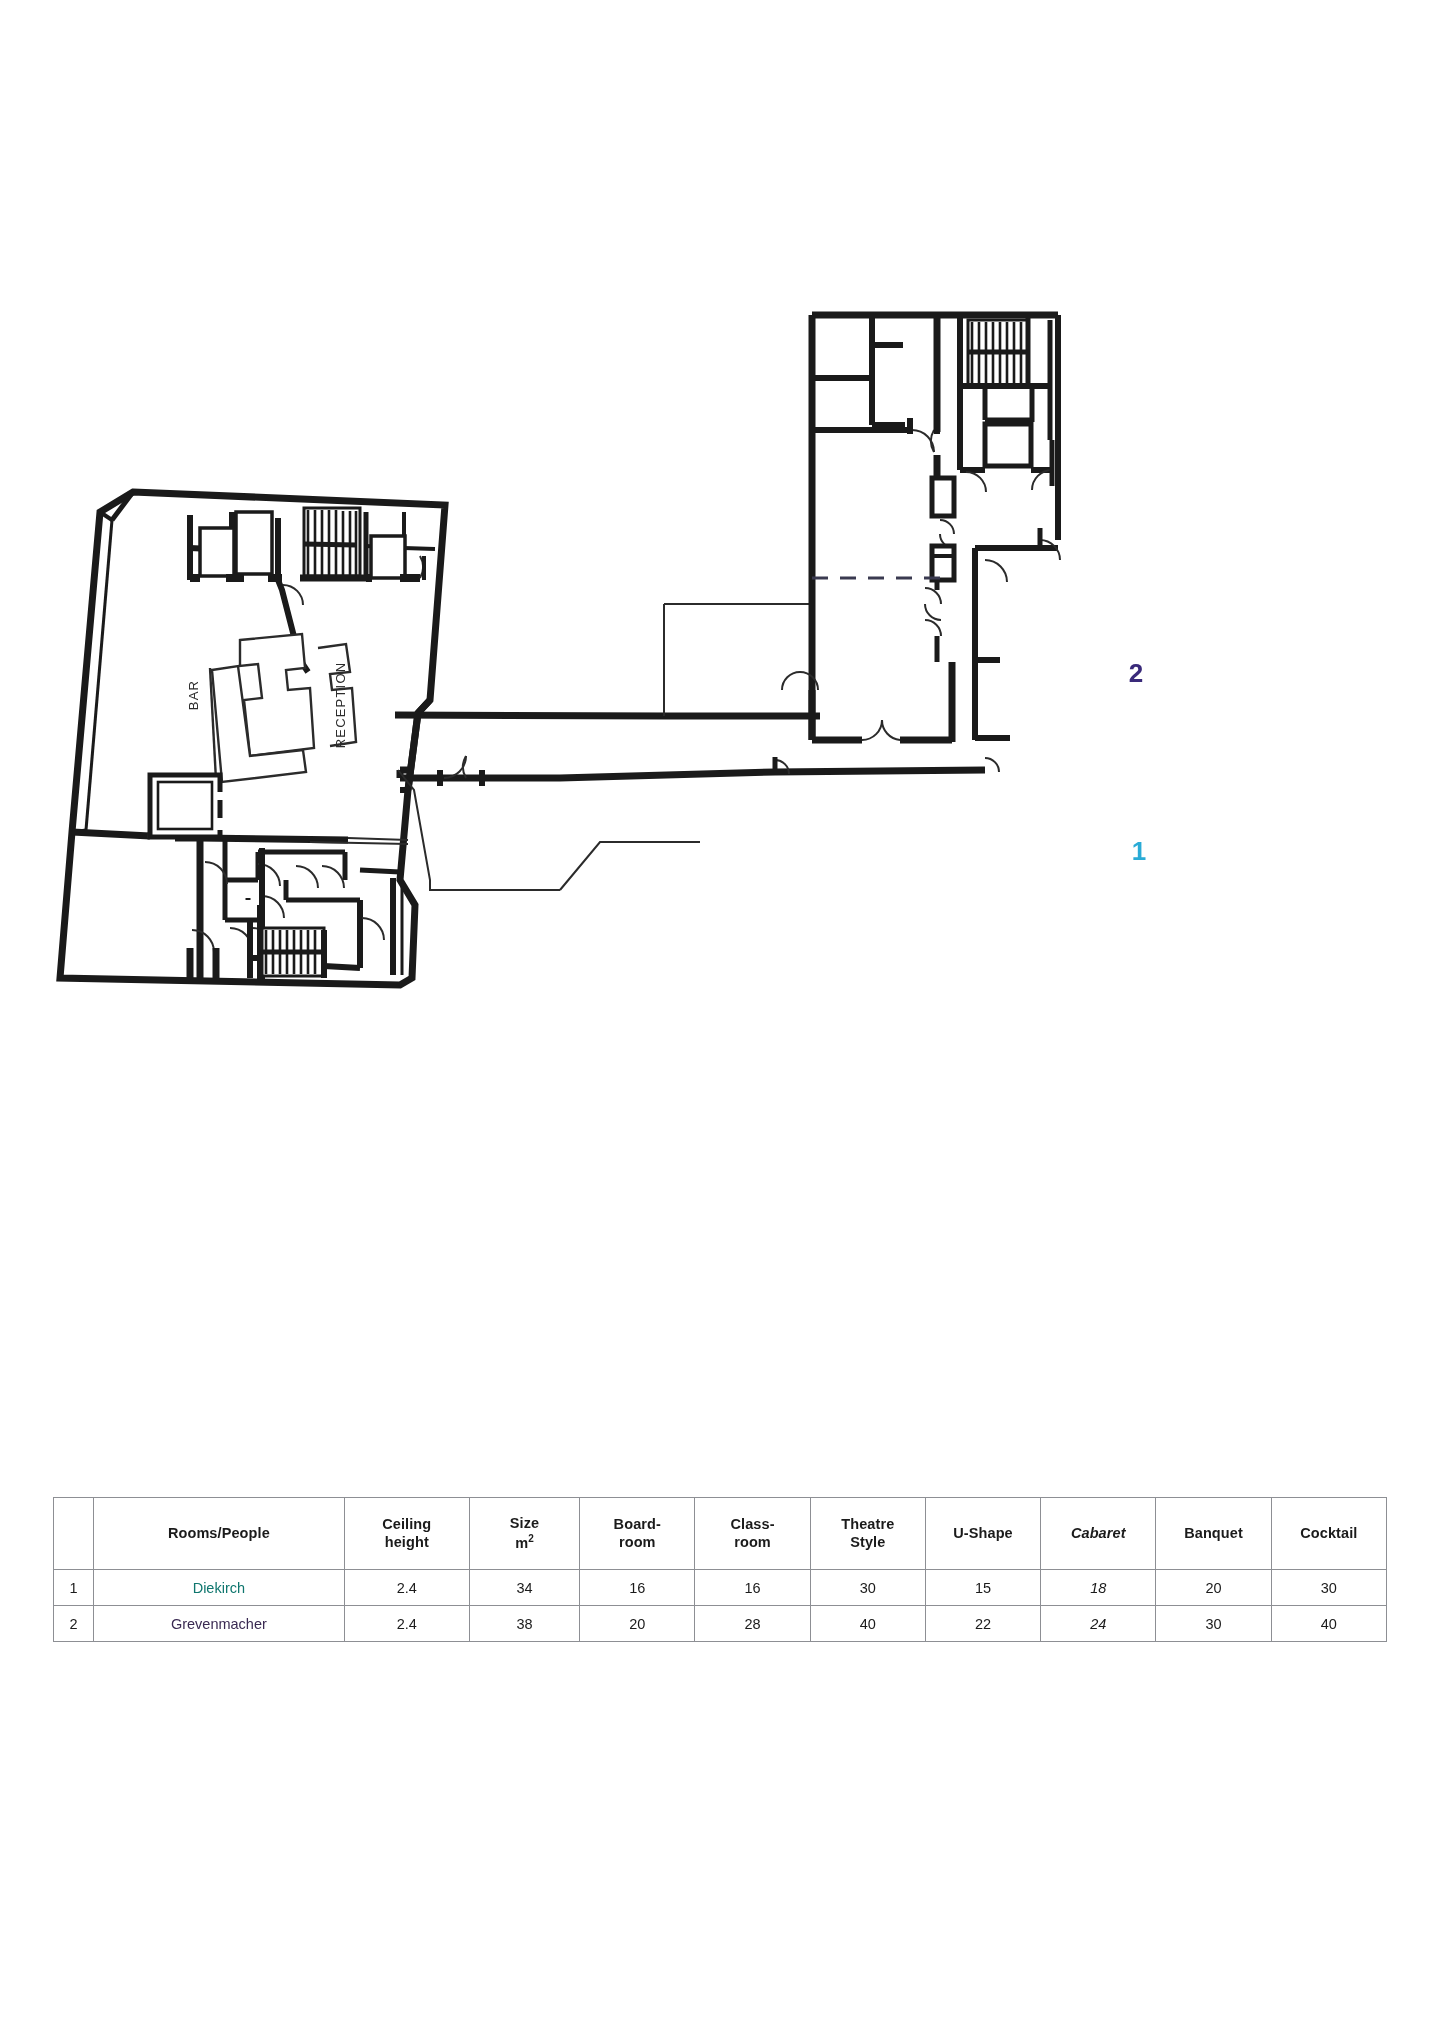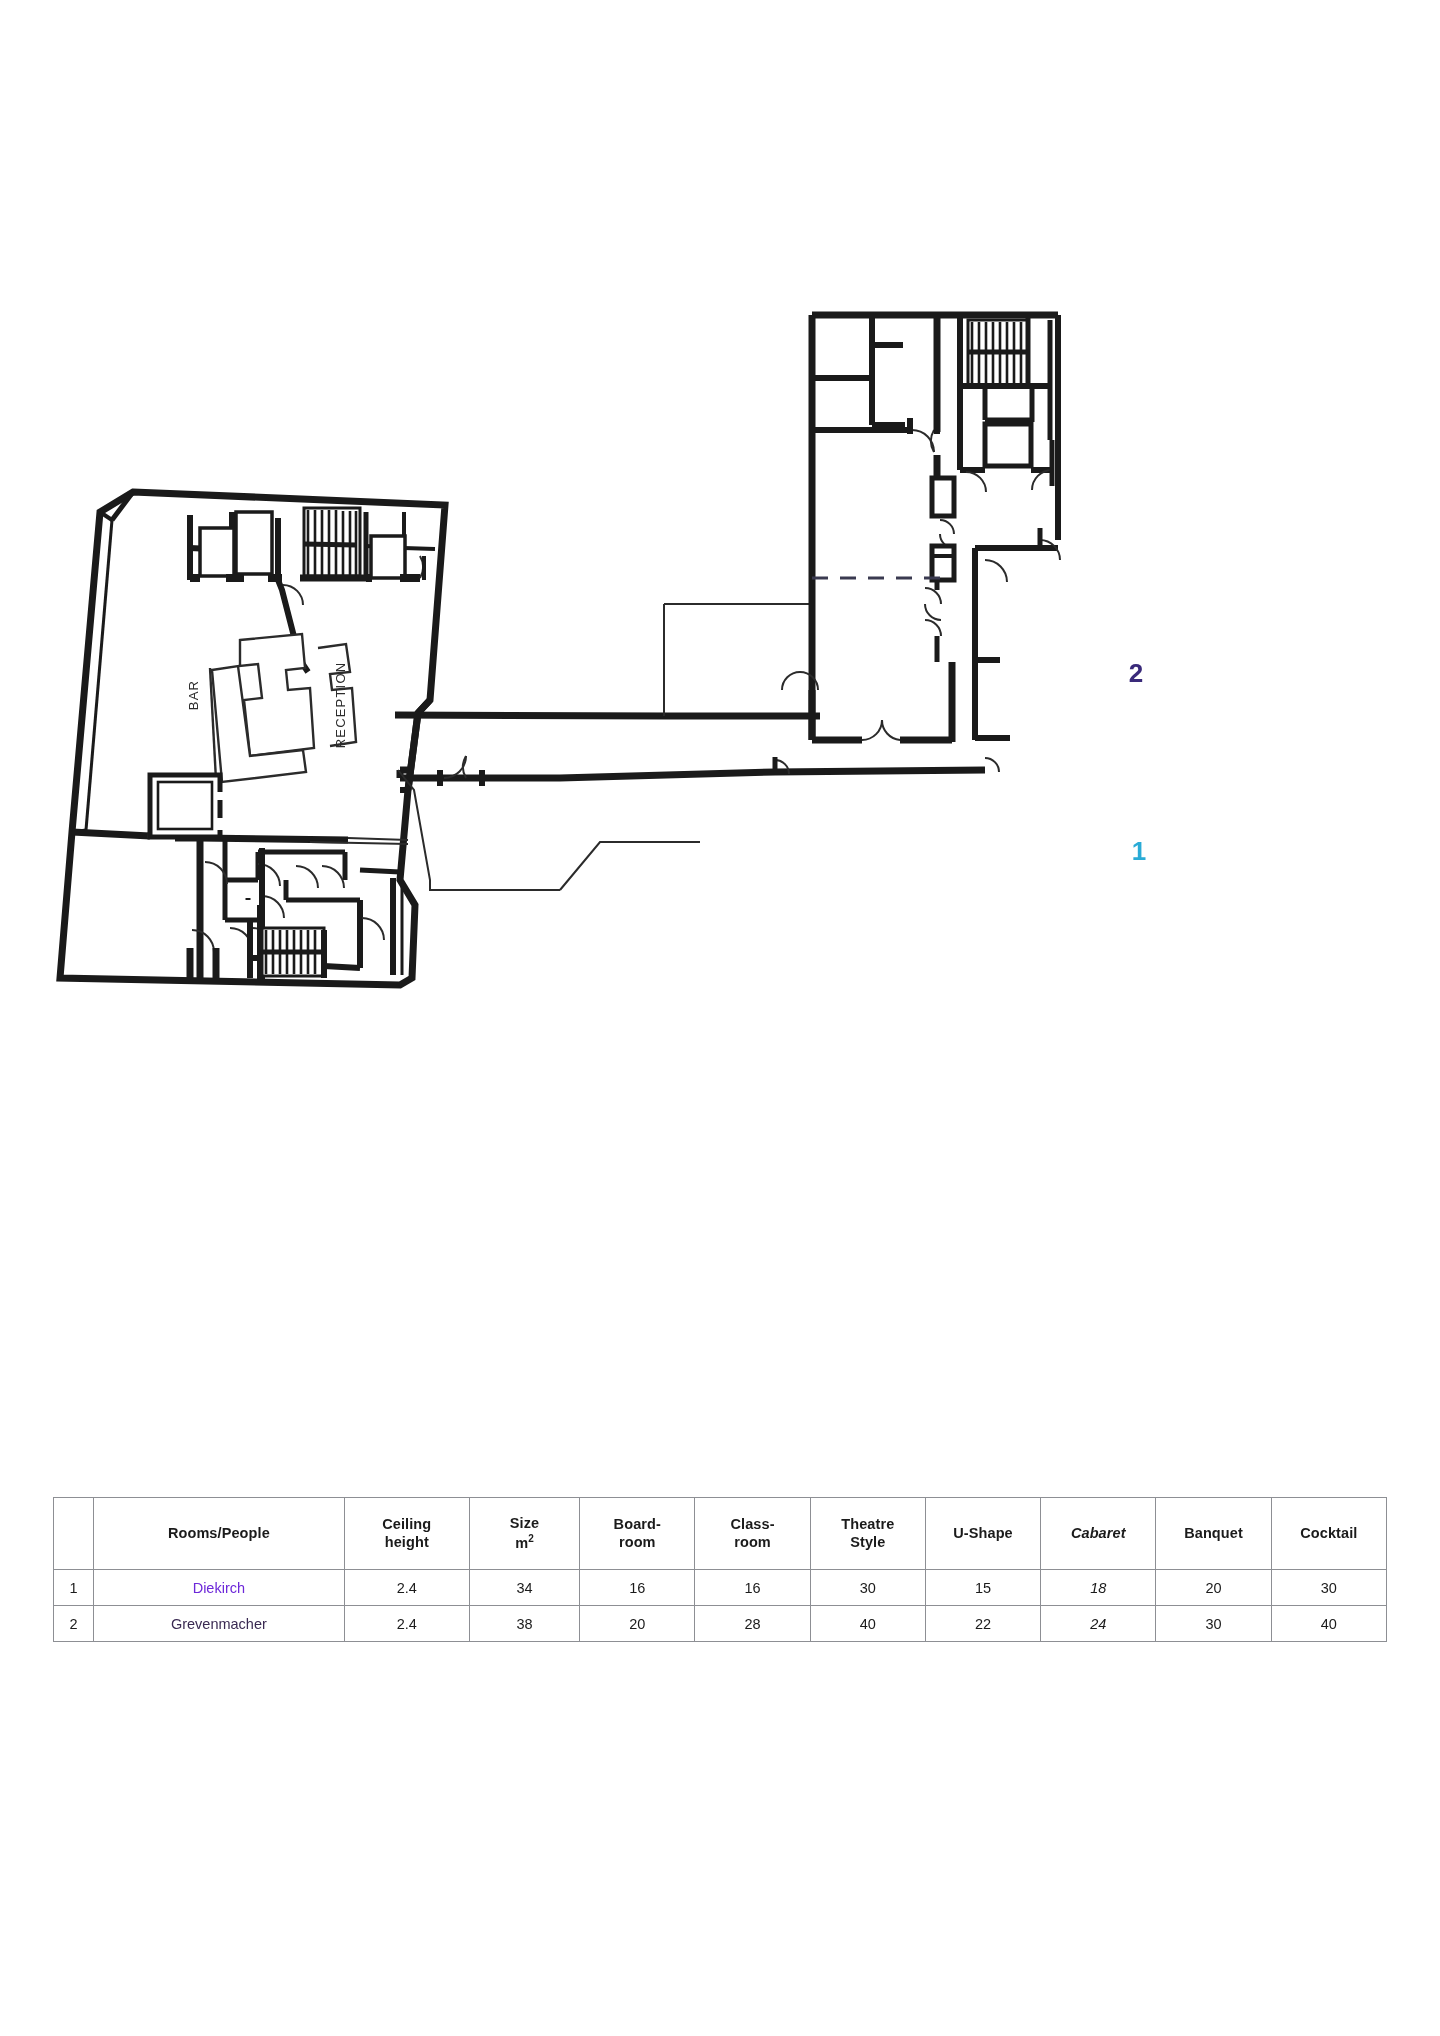--- a/index.html
+++ b/index.html
@@ -93,21 +93,21 @@
   th.col-class, td.col-class { width: 92px; }
   th.col-theatre, td.col-theatre { width: 92px; }
   th.col-ushape, td.col-ushape { width: 92px; margin-left: 20px; }
   th.col-cabaret, td.col-cabaret { width: 92px; font-style: italic; }
   th.col-banquet, td.col-banquet { width: 92px; }
   th.col-cocktail, td.col-cocktail { width: 92px; }
 
   .hdr-sub { display: block; }
   .sup { font-size: 10px; vertical-align: super; }
 
-  .name-cyan  { color: #6d28d9; }
+  .name-cyan  { color: #0f766e; }
   .name-plum  { color: #3a2a52; text-align: right; }
   .num-cyan   { color: #29abd6; }
   .num-plum   { color: #262626; }
   .plus-sign  { color: #3a2a52; }
 </style>
 </head>
 <body>
 
 <div id="page">
 

